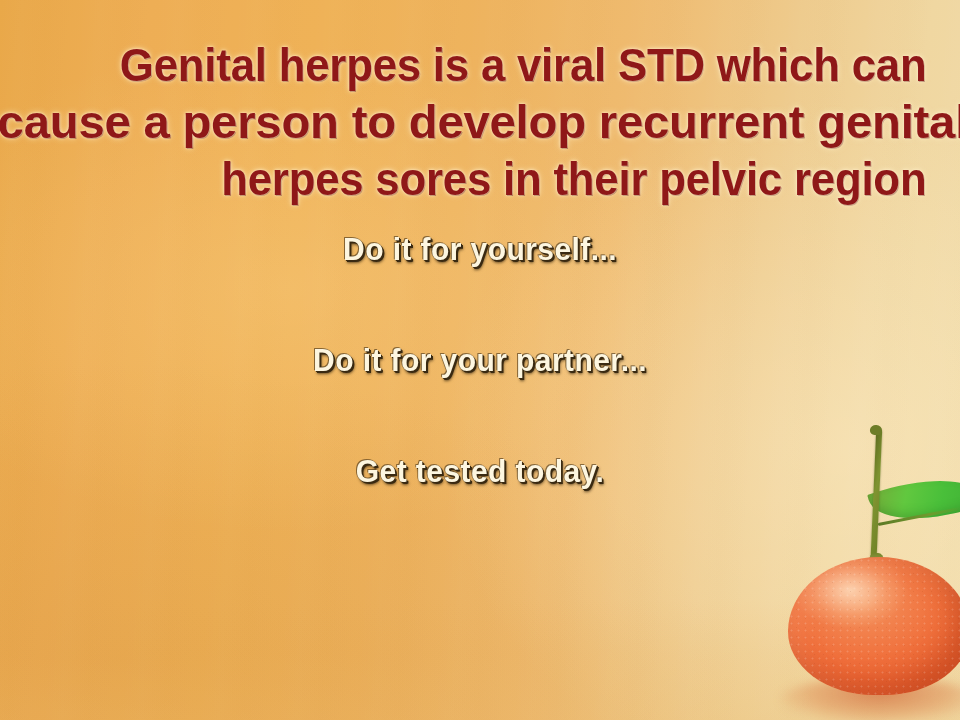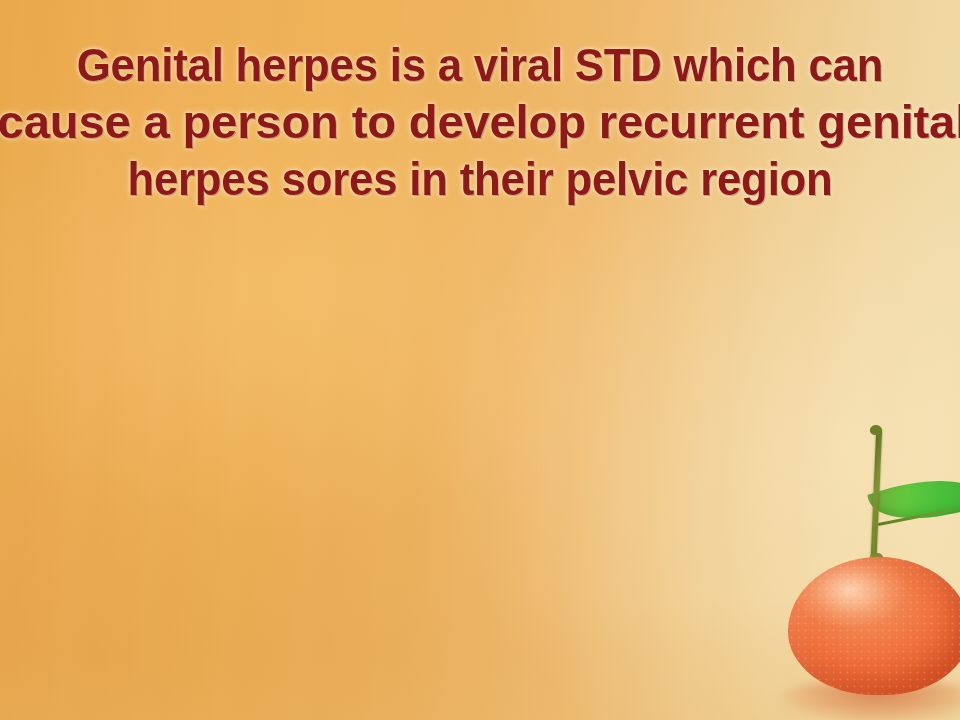--- a/index.html
+++ b/index.html
@@ -158,21 +158,21 @@
     background: radial-gradient(ellipse at 50% 35%, rgba(203,86,40,0.60) 0%, rgba(214,110,55,0.34) 48%, rgba(220,140,80,0.0) 78%);
     filter: blur(5px);
   }
 
   
   .headline {
     position: absolute;
     left: 0;
     top: 36px;
     width: 960px;
-    text-align: center;
+    text-align: right;
     z-index: 5;
   }
   .headline-line {
     display: block;
     white-space: nowrap;
     color: #8f1818;
     font-family: "Liberation Sans", sans-serif;
     font-weight: bold;
     font-size: 47px;
     line-height: 57px;
@@ -238,14 +238,19 @@
       <div class="fruit-texture"></div>
     </div>
   </div>
 
   <div class="headline">
     <span class="headline-line">Genital herpes is a viral STD which can</span>
     <span class="headline-line overflow">cause a person to develop recurrent genital</span>
     <span class="headline-line">herpes sores in their pelvic region</span>
   </div>
 
+  <div class="body-lines">
+    <span class="body-line l1">Do it for yourself...</span>
+    <span class="body-line l2">Do it for your partner...</span>
+    <span class="body-line l3">Get tested today.</span>
+  </div>
 
 </div>
 
 </body></html>

